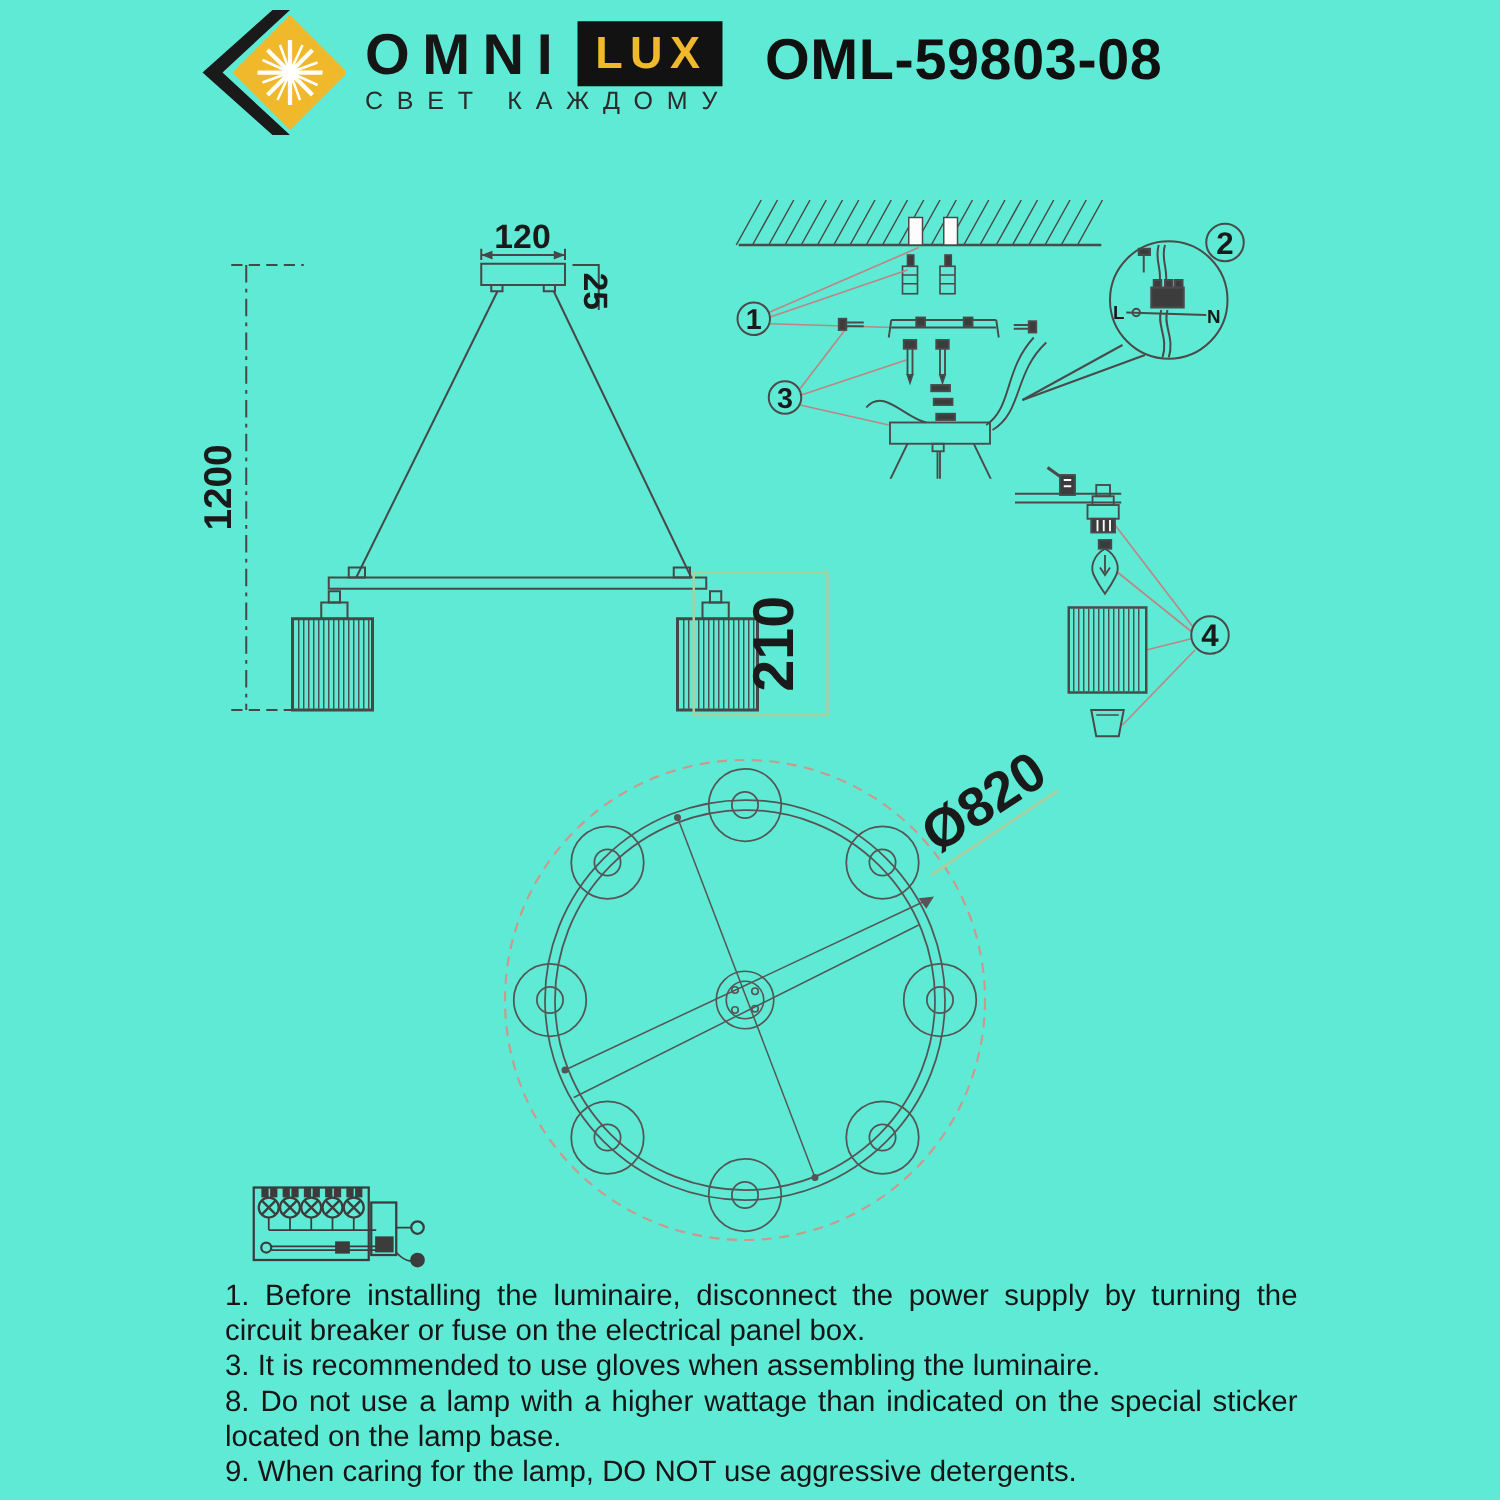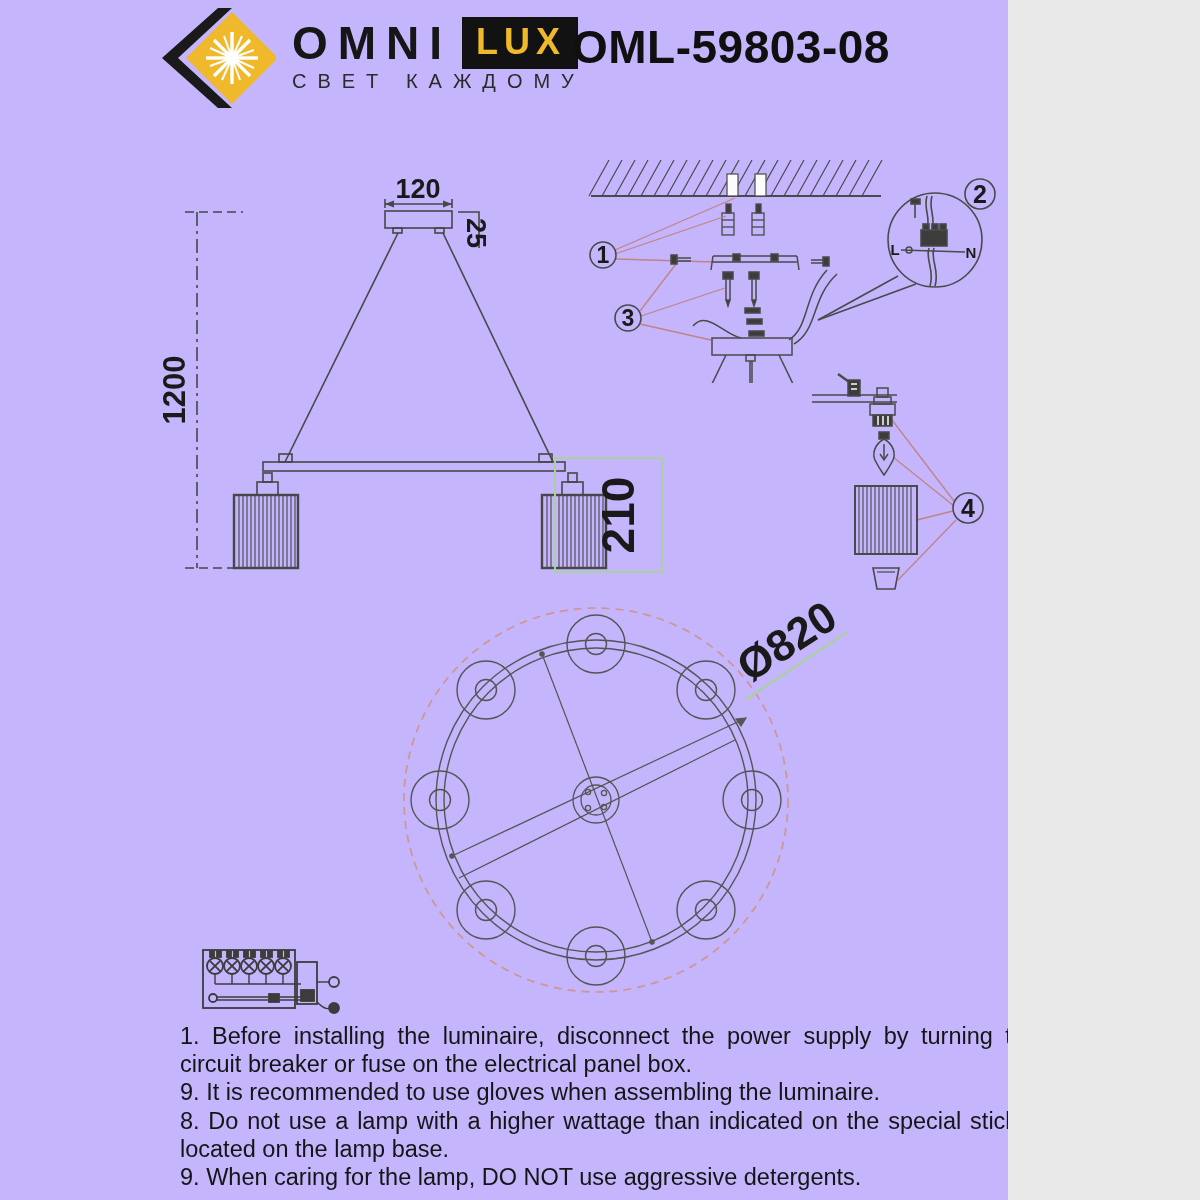--- a/index.html
+++ b/index.html
@@ -1,27 +1,27 @@
 <!DOCTYPE html>
 <html><head>
 <meta charset="utf-8">
 <style>
   html,body{margin:0;padding:0;background:#e9e9e9;}
-  .sheet{position:relative;width:1008px;height:1200px;background:#c4b5fd;overflow:hidden;
+  .sheet{position:relative;width:1200px;height:1200px;background:#5eead4;overflow:hidden;
          font-family:"Liberation Sans", sans-serif;color:#1a1a1a;}
   .abs{position:absolute;}
   
   .logo-wrap{left:148px;top:6px;display:flex;align-items:flex-start;}
   .logo-text{margin-left:16px;padding-top:10px;}
   .brand-row{display:flex;align-items:center;}
   .brand-omni{font-size:46px;font-weight:bold;letter-spacing:10px;color:#161616;}
   .brand-lux{margin-left:10px;background:#121212;color:#f0b92b;font-size:36px;font-weight:bold;
              letter-spacing:6px;padding:4px 12px 6px 14px;}
   .tagline{margin-top:0;font-size:20px;letter-spacing:11px;color:#2b2b2b;font-weight:500;}
-  .model{left:572px;top:20px;font-size:46px;font-weight:bold;letter-spacing:0.5px;color:#101010;}
+  .model{left:612px;top:20px;font-size:46px;font-weight:bold;letter-spacing:0.5px;color:#101010;}
   
   svg{display:block;}
   svg text{font-family:"Liberation Sans",sans-serif;fill:#1a1a1a;}
   .dimtext{font-weight:bold;}
   
   .instructions{left:180px;top:1022px;width:858px;font-size:23.5px;line-height:1.2;color:#151515;}
   .instructions p{margin:0;text-align:justify;}
 </style>
 </head>
 <body>
@@ -323,18 +323,18 @@
       <rect x="108" y="52" width="13" height="11" fill="#3c3c3c"></rect>
       <line x1="124" y1="44" x2="136" y2="44" stroke-width="1.4"></line>
       <circle cx="141" cy="44" r="5"></circle>
       <path d="M124 64 C130 70 134 72 137 70" stroke-width="1.4"></path>
       <circle cx="141" cy="70" r="5" fill="#3c3c3c"></circle>
     </g>
   </svg>
 
   <div class="abs instructions">
     <p>1. Before installing the luminaire, disconnect the power supply by turning the circuit breaker or fuse on the electrical panel box.</p>
-    <p>9. It is recommended to use gloves when assembling the luminaire.</p>
+    <p>3. It is recommended to use gloves when assembling the luminaire.</p>
     <p>8. Do not use a lamp with a higher wattage than indicated on the special sticker located on the lamp base.</p>
     <p>9. When caring for the lamp, DO NOT use aggressive detergents.</p>
   </div>
 
 </div>
 
 </body></html>

